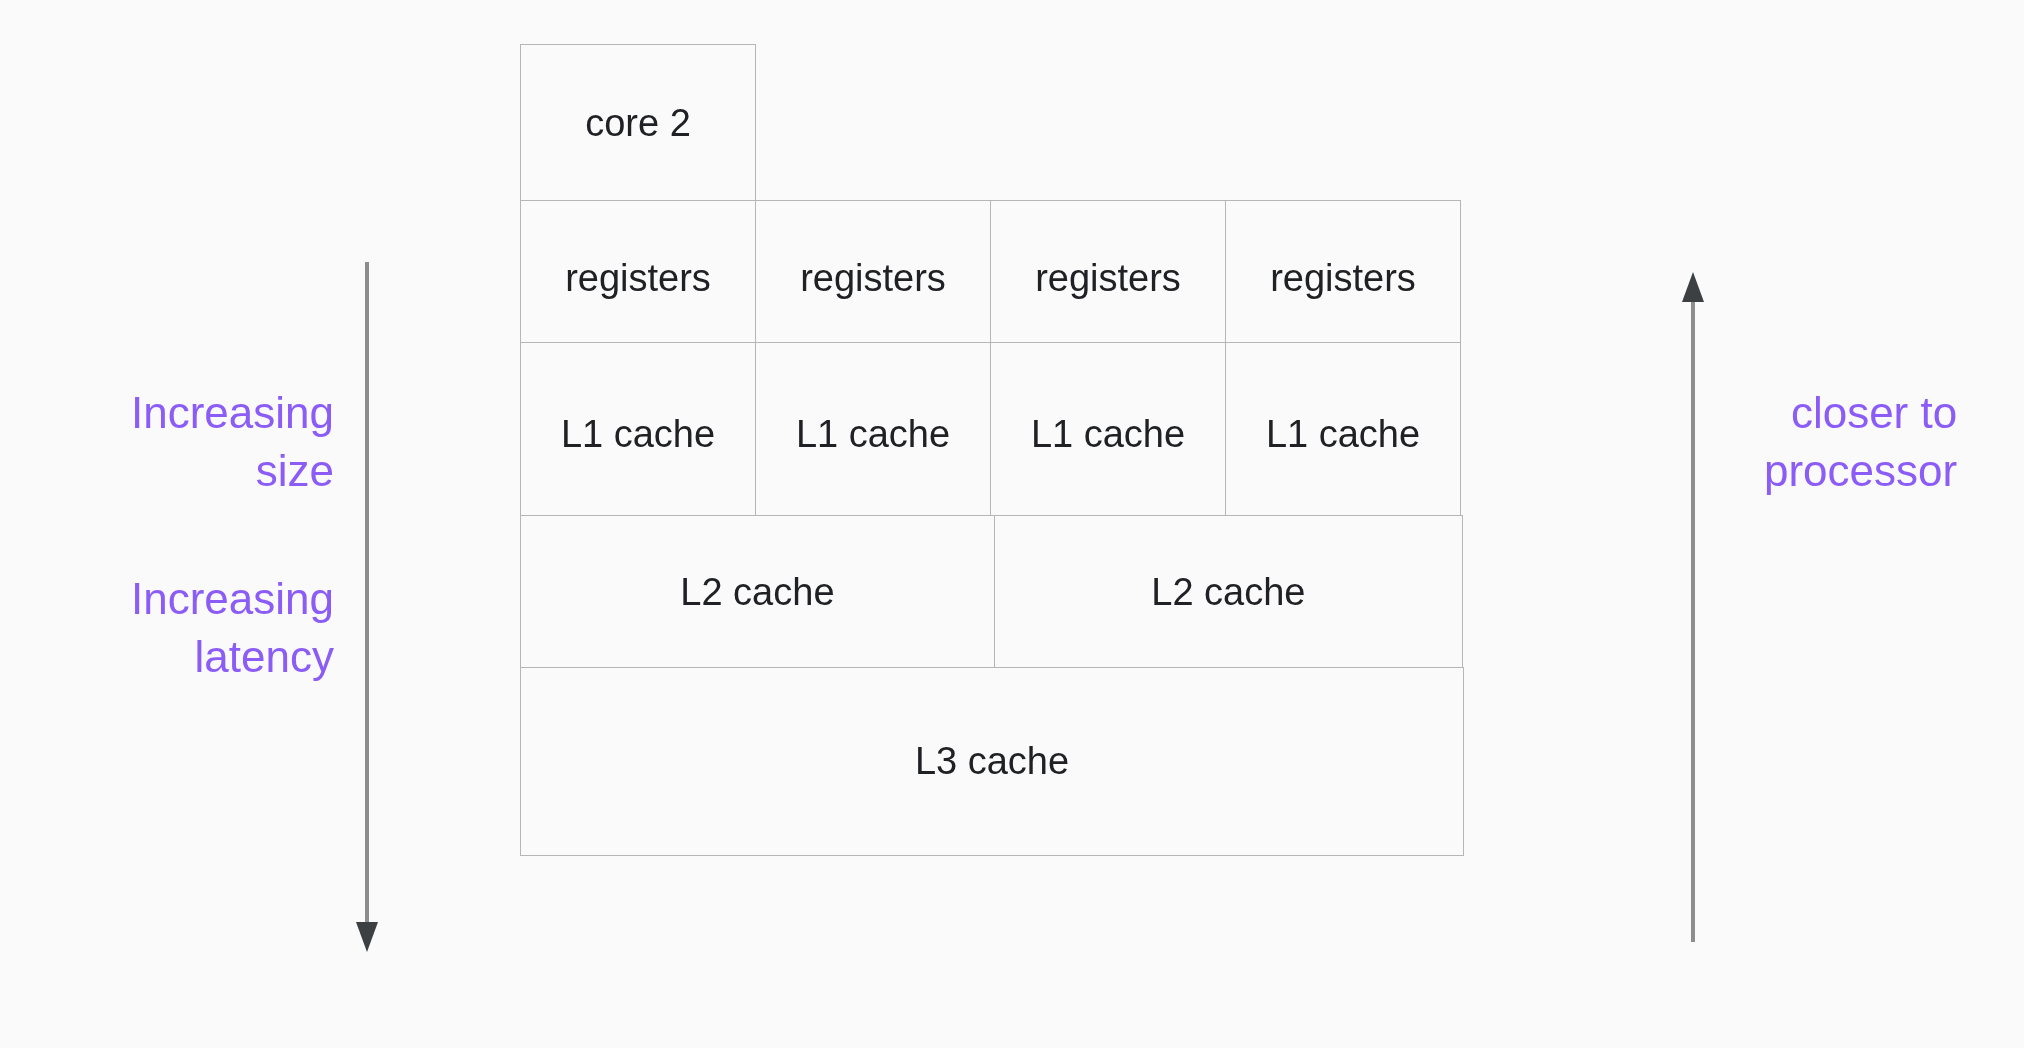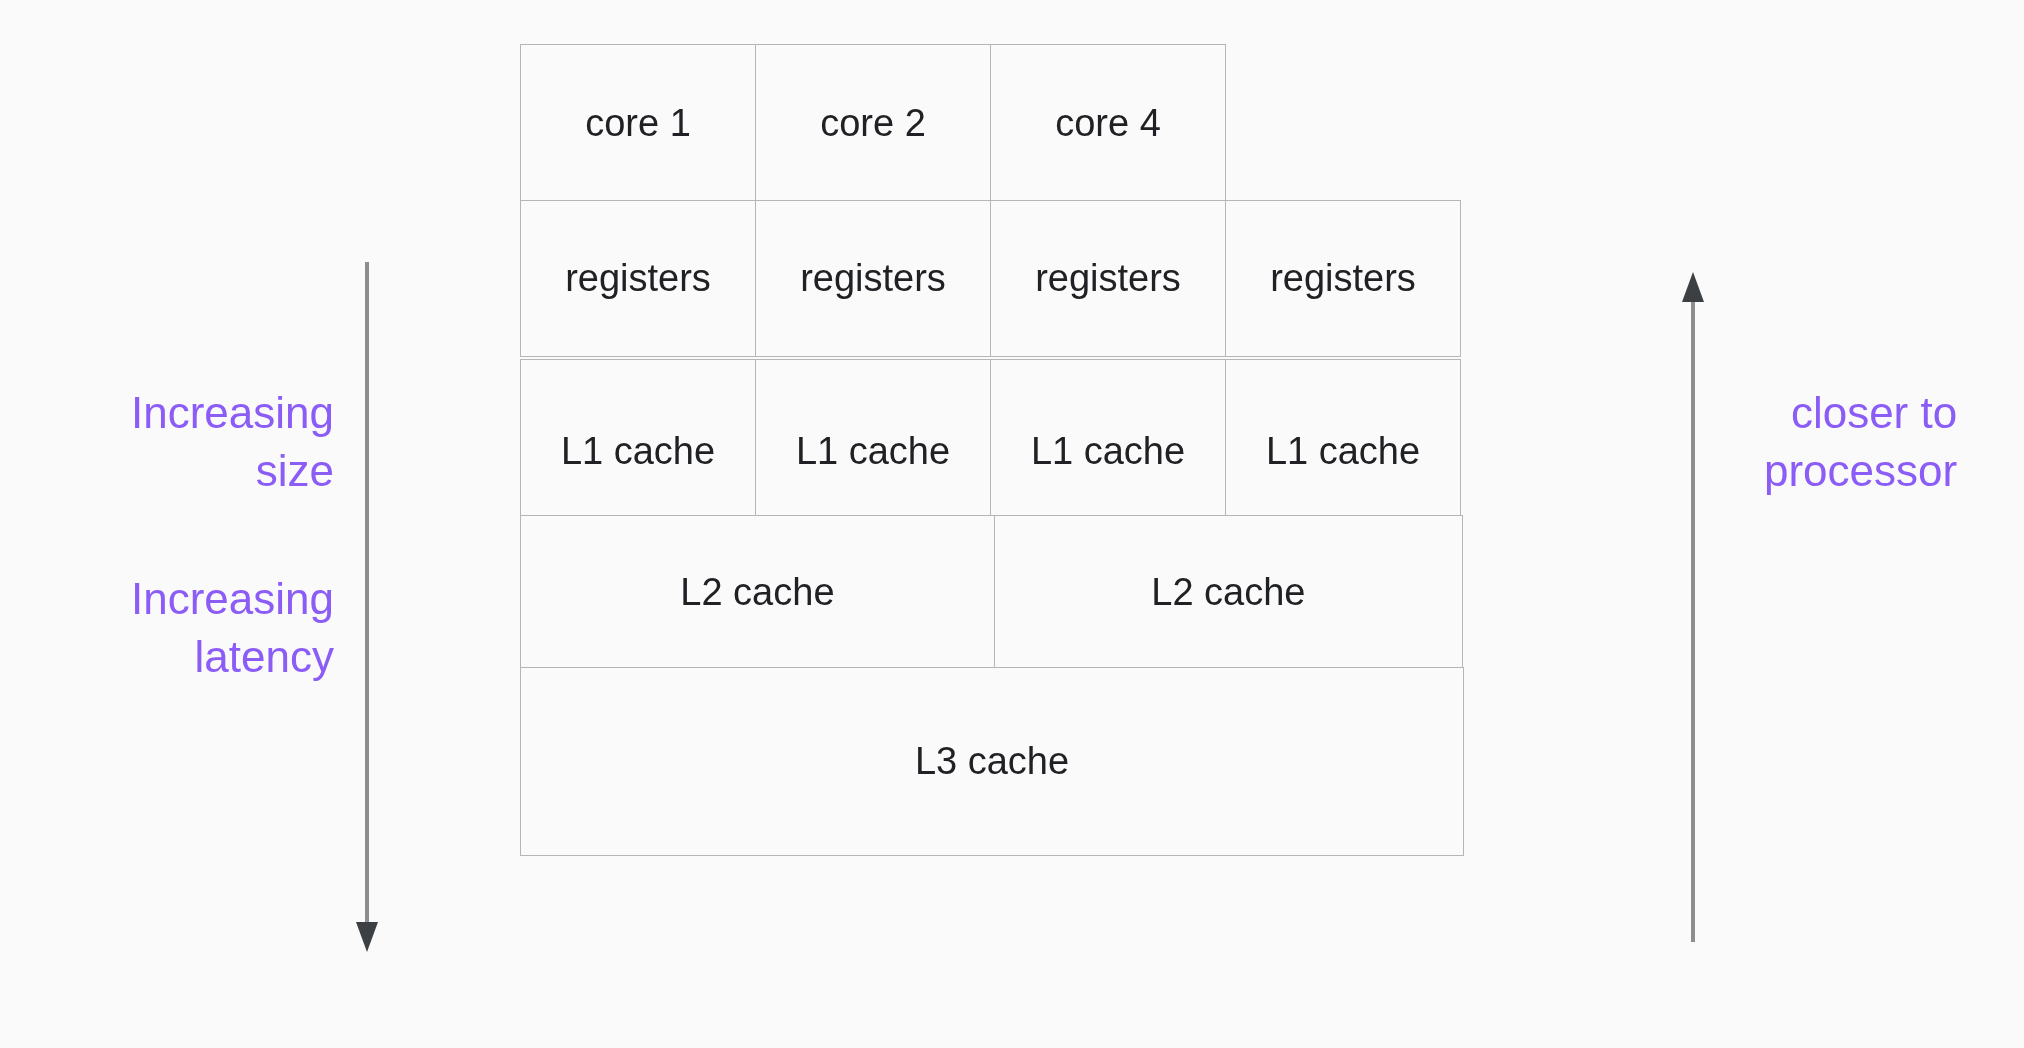--- a/index.html
+++ b/index.html
@@ -73,21 +73,21 @@
     justify-content: center;
     font-size: 38px;
     color: #202124;
     margin-right: -1px;
     margin-bottom: -1px;
   }
   .cell:last-child { margin-right: 0; }
 
   .row-cores      { top: 0px;   height: 157px; }
   .row-registers  { top: 156px; height: 156px; text-align: center; }
-  .row-l1         { top: 315px; height: 183px; }
+  .row-l1         { top: 298px; height: 183px; }
   .row-l2         { top: 471px; height: 153px; text-align: right; }
   .row-l3         { top: 623px; height: 188px; }
   .row-ram        { top: 776px; height: 157px; }
 
   .col-quarter { width: 25%; }
   .col-l2-a    { width: 50.3%; }
   .col-l2-b    { width: 49.7%; }
   .col-full    { width: 100%; }
 </style>
 </head>
@@ -110,23 +110,21 @@
   </svg>
 
   <svg class="arrow" id="arrow-up" width="24" height="670" viewBox="0 0 24 670">
     <line x1="12" y1="22" x2="12" y2="670" stroke="#8d8d8d" stroke-width="4"></line>
     <polygon points="12,0 1,30 23,30" fill="#3c4043"></polygon>
   </svg>
 
   <div class="hierarchy">
 
     <div class="row row-cores">
-      <div class="cell col-quarter">core 1</div>
       <div class="cell col-quarter">core 2</div>
-      <div class="cell col-quarter">core 4</div>
     </div>
 
     <div class="row row-registers">
       <div class="cell col-quarter">registers</div>
       <div class="cell col-quarter">registers</div>
       <div class="cell col-quarter">registers</div>
       <div class="cell col-quarter">registers</div>
     </div>
 
     <div class="row row-l1">

